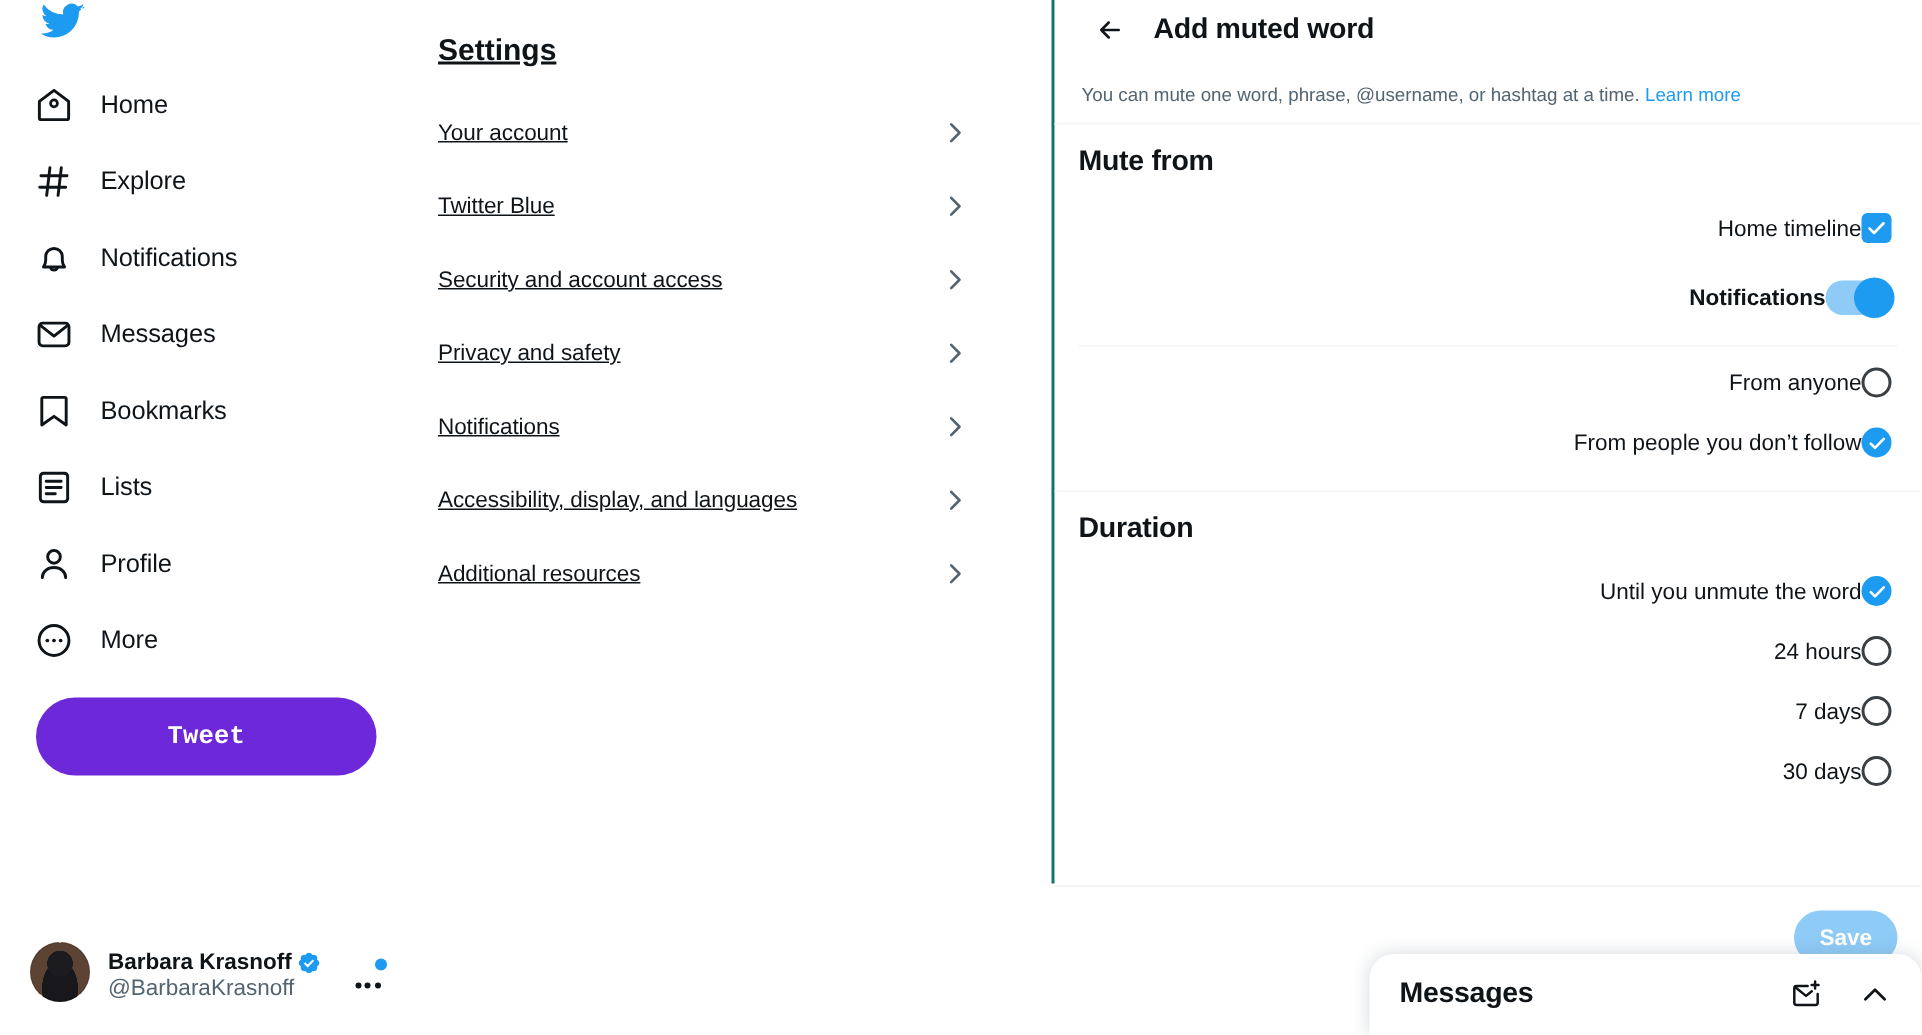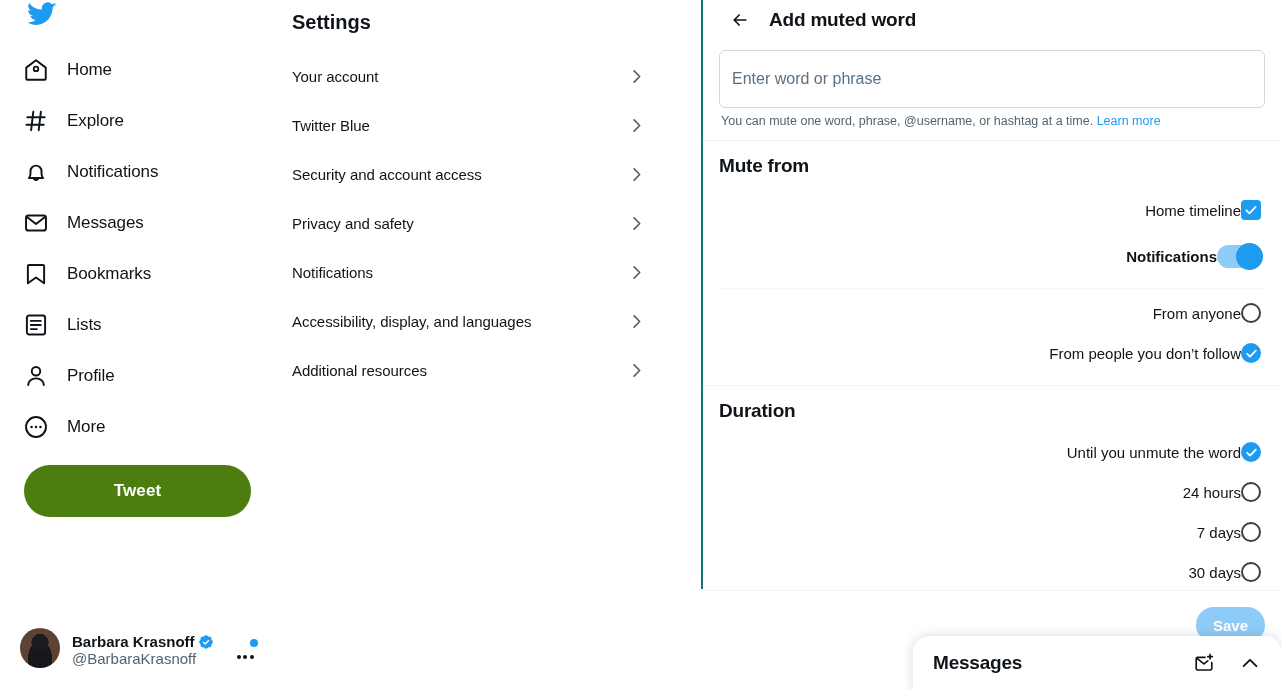--- a/index.html
+++ b/index.html
@@ -50,25 +50,25 @@
     line-height: 24px;
     letter-spacing: -0.1px;
     color: #0f1419;
     white-space: nowrap;
   }
 
   .tweet-btn {
     margin-top: 13px;
     margin-left: 12px;
     width: 227px; height: 52px;
-    background: #4d7c0f;
+    background: #6d28d9;
     color: #fff;
     border: none;
     border-radius: 999px;
-    font-family: Liberation Sans, sans-serif;
+    font-family: Liberation Mono, monospace;
     font-size: 17px;
     font-weight: bold;
     cursor: pointer;
     box-shadow: 0 0 0 rgba(0,0,0,0);
     letter-spacing: 0.1px;
   }
 
   .account {
     position: absolute;
     left: 10px; bottom: 10px;
@@ -114,22 +114,23 @@
   .acct-more .badge {
     position: absolute; top: -7px; right: -2px;
     width: 8px; height: 8px; border-radius: 50%;
     background: #1d9bf0;
   }
 
   
   .settings-col {
     width: 400px; flex: 0 0 400px;
     height: 690px;
-    padding: 0 16px;
+    padding: 12px 16px;
     background: #fff;
+    text-decoration: underline;
   }
   .settings-title {
     font-size: 20px; font-weight: bold;
     color: #0f1419;
     padding: 4px 0 0 0;
     height: 40px;
     display: flex; align-items: center;
   }
   .settings-list { margin-top: 12px; }
   .settings-row {
@@ -503,21 +504,20 @@
         <span>
           <svg viewBox="0 0 24 24" fill="none" stroke="#0f1419" stroke-width="2" stroke-linecap="round" stroke-linejoin="round">
             <path d="M19 12H5M11 6l-6 6 6 6"></path>
           </svg>
         </span>
       </button>
       <h2 class="detail-title">Add muted word</h2>
     </div>
 
     <div class="input-block">
-      <input class="word-input" type="text" placeholder="Enter word or phrase" style="">
       <div class="helper">
         <span>You can mute one word, phrase, @username, or hashtag at a time.</span>
         <a>Learn more</a>
       </div>
     </div>
 
     <div class="sec-divider"></div>
 
     <div class="section">
       <h3 class="section-title">Mute from</h3>

